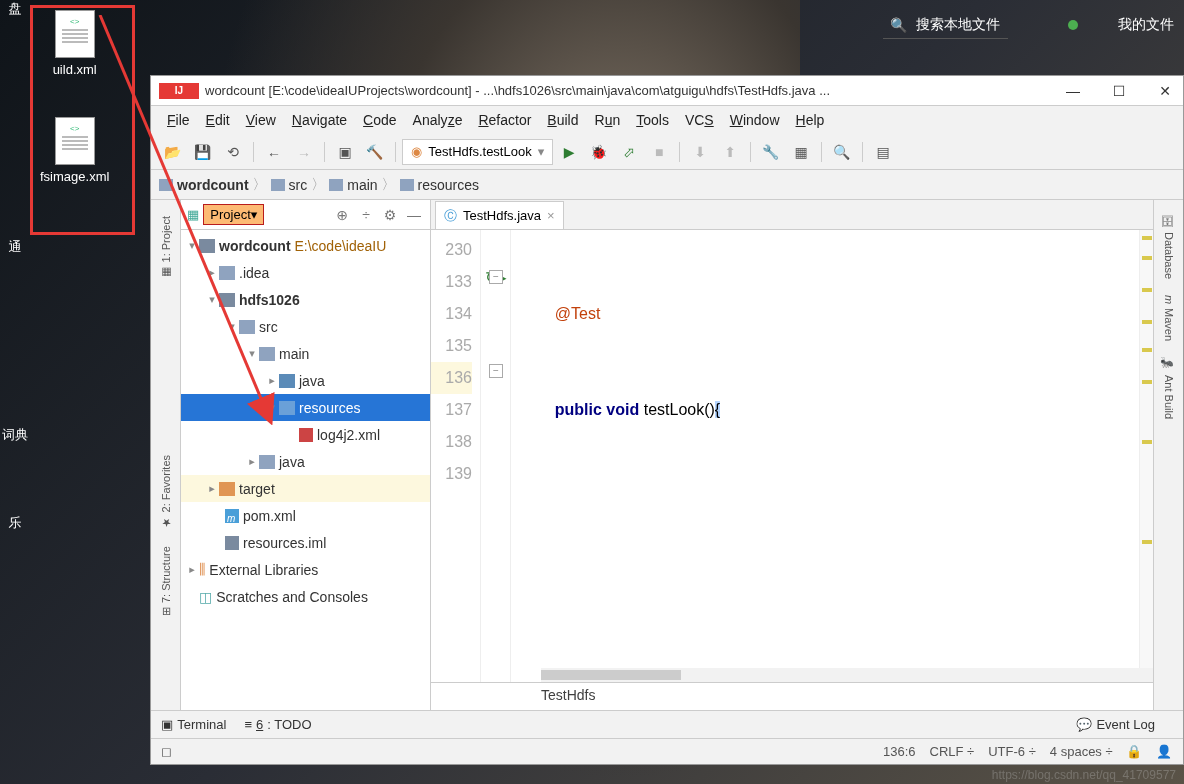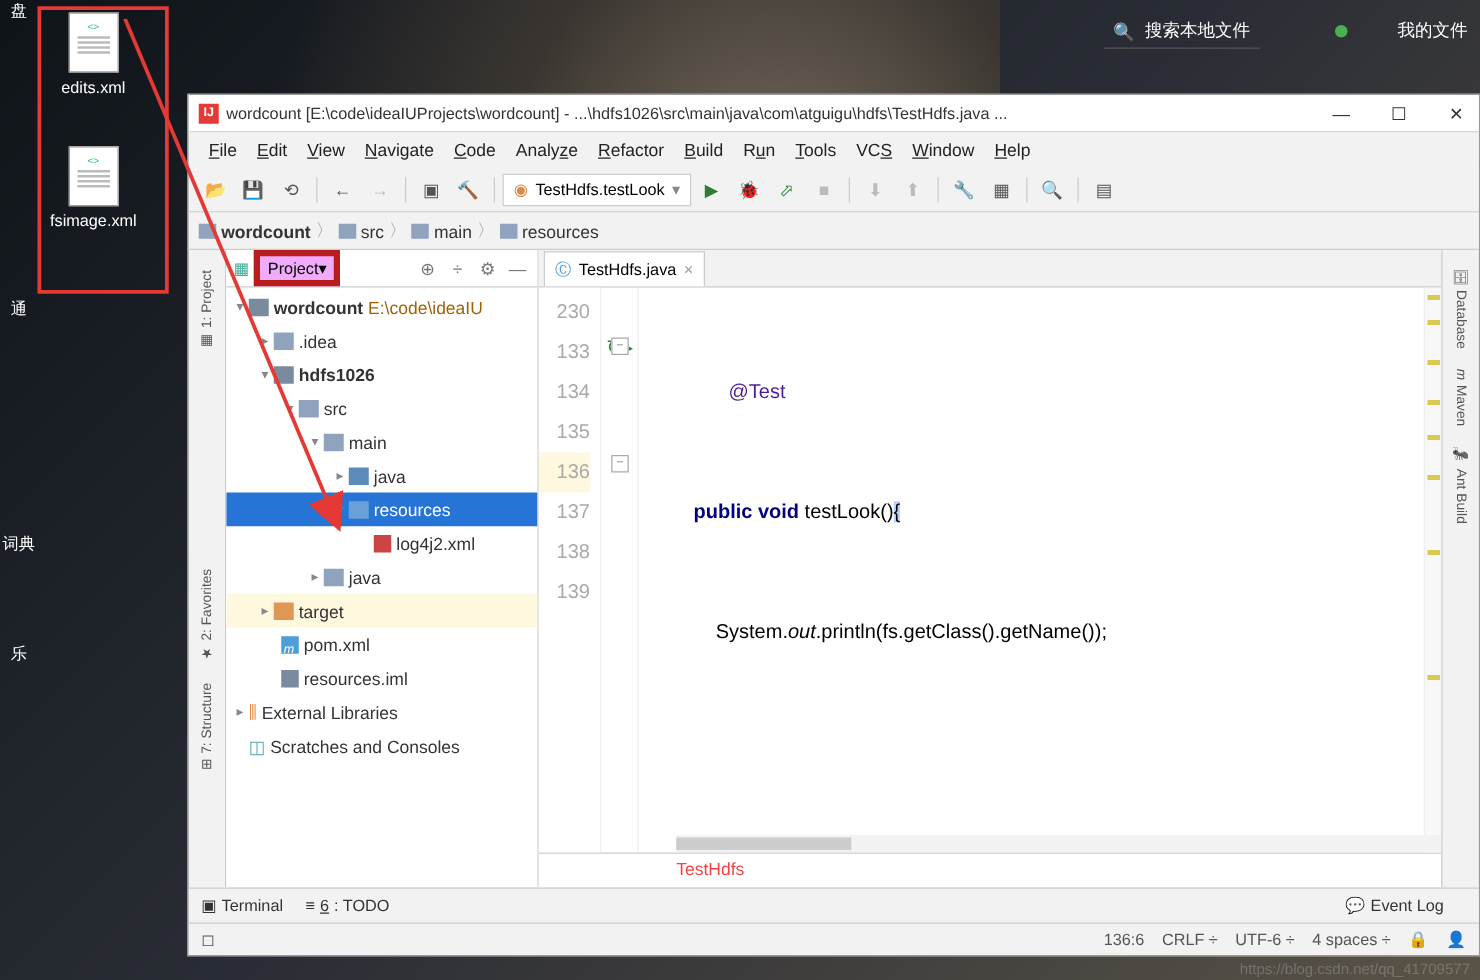--- a/index.html
+++ b/index.html
@@ -17,21 +17,21 @@
 .desktop-icon .icon-img { width: 40px; height: 48px; background: #fff; border: 1px solid #999; position: relative; margin-bottom: 4px; }
 .desktop-icon .icon-img::before { content: "<>"; position: absolute; top: 6px; left: 50%; transform: translateX(-50%); font-size: 8px; color: #3b7; }
 .desktop-icon .icon-img::after { content: ""; position: absolute; top: 18px; left: 6px; right: 6px; height: 2px; background: #bbb; box-shadow: 0 4px 0 #bbb, 0 8px 0 #bbb, 0 12px 0 #bbb; }
 .red-box { position: absolute; left: 30px; top: 5px; width: 105px; height: 230px; border: 3px solid #e53935; z-index: 12; }
 
 .side-icons { position: absolute; left: 2px; top: 0; color: #fff; font-size: 13px; z-index: 5; }
 .side-icons div { display: flex; flex-direction: column; align-items: center; margin-top: 35px; }
 
 .ide { position: absolute; left: 150px; top: 75px; width: 1034px; height: 690px; background: #f2f2f2; border: 1px solid #999; display: flex; flex-direction: column; z-index: 20; }
 .titlebar { height: 30px; background: #fff; border-bottom: 1px solid #ccc; display: flex; align-items: center; padding: 0 8px; font-size: 13px; color: #333; }
-.titlebar .ij-icon { width: 16px; height: 16px; background: #e53935; margin-right: 6px; display: flex; align-items: center; justify-content: center; color: #fff; font-size: 10px; font-weight: bold; }
+.titlebar .ij-icon { width: 40px; height: 16px; background: #e53935; margin-right: 6px; display: flex; align-items: center; justify-content: center; color: #fff; font-size: 10px; font-weight: bold; }
 .win-controls { margin-left: auto; display: flex; gap: 26px; font-size: 14px; font-family: Arial; }
 .win-controls span { cursor: pointer; width: 20px; text-align: center; }
 
 .menubar { height: 28px; background: #f2f2f2; display: flex; align-items: center; padding: 0 10px; gap: 4px; font-size: 14px; color: #222; }
 .menubar span { padding: 2px 6px; cursor: pointer; }
 .menubar span u { text-decoration: underline; }
 
 .toolbar { height: 36px; background: #f2f2f2; border-bottom: 1px solid #ccc; display: flex; align-items: center; padding: 0 8px; gap: 2px; }
 .toolbar .tb-btn { width: 28px; height: 28px; display: flex; align-items: center; justify-content: center; cursor: pointer; color: #555; font-size: 14px; }
 .toolbar .sep { width: 1px; height: 20px; background: #ccc; margin: 0 4px; }
@@ -42,21 +42,21 @@
 .breadcrumb .sep { color: #999; }
 
 .ide-body { flex: 1; display: flex; overflow: hidden; }
 
 .left-gutter { width: 30px; background: #f2f2f2; border-right: 1px solid #ccc; display: flex; flex-direction: column; align-items: center; font-size: 11px; color: #555; }
 .left-gutter .vtab { writing-mode: vertical-rl; transform: rotate(180deg); padding: 8px 2px; cursor: pointer; display: flex; align-items: center; gap: 4px; }
 .left-gutter .vtab.first { margin-top: 8px; }
 
 .project-panel { width: 250px; background: #fff; border-right: 1px solid #ccc; display: flex; flex-direction: column; }
 .proj-header { height: 30px; border-bottom: 1px solid #ccc; display: flex; align-items: center; padding: 0 6px; font-size: 13px; gap: 4px; }
-.proj-header .lbl { background: #f0abfc; padding: 2px 6px; border: 5px solid #b91c1c; cursor: pointer; }
+.proj-header .lbl { background: #fdba74; padding: 2px 6px; border: 1px solid #b91c1c; cursor: pointer; }
 .proj-header .hicon { cursor: pointer; color: #777; width: 20px; text-align: center; font-size: 14px; }
 .tree { flex: 1; overflow: auto; font-size: 14px; color: #333; padding-top: 2px; }
 .tree-row { display: flex; align-items: center; height: 27px; padding-left: 4px; cursor: pointer; white-space: nowrap; }
 .tree-row .arrow { width: 14px; text-align: center; color: #888; font-size: 11px; }
 .tree-row .ticon { width: 16px; height: 14px; margin-right: 4px; display: inline-block; }
 .tree-row.selected { background: #2675d6; color: #fff; }
 .tree-row.hl { background: #fdf8de; }
 .folder-icon { background: #8fa3bf; }
 .folder-orange { background: #e09654; }
 .folder-dark { background: #7a8a9f; }
@@ -70,26 +70,26 @@
 .gutter { width: 50px; text-align: right; color: #aaa; padding: 4px 8px 0 0; border-right: 1px solid #eee; background: #fff; line-height: 32px; }
 .gutter div { height: 32px; }
 .gutter .hl-line { background: #fdf8de; }
 .fold-gutter { width: 30px; border-right: 1px solid #eee; position: relative; }
 .fold-marker { position: absolute; left: 8px; width: 14px; height: 14px; border: 1px solid #aaa; background: #fff; font-size: 10px; text-align: center; line-height: 12px; color: #888; }
 .run-gutter { position: absolute; left: 50px; width: 26px; }
 .run-icon { position: absolute; top: 38px; left: 4px; color: #2e7d32; font-size: 16px; }
 .code { flex: 1; padding: 4px 0 0 26px; line-height: 32px; white-space: pre; position: relative; }
 .code .line { height: 32px; }
 .kw { color: #000080; font-weight: bold; }
-.anno { color: #4c1d95; margin-left: 28px; }
+.anno { color: #c2410c; }
 .class-s { font-style: italic; }
 .caret-bg { background: #b5d5ff; }
 .code-scroll { position: absolute; bottom: 0; left: 110px; right: 0; height: 14px; background: #f2f2f2; }
 .code-scroll .thumb { position: absolute; left: 0; width: 140px; height: 10px; top: 2px; background: #ccc; }
-.code-bread { height: 28px; border-top: 1px solid #ccc; padding: 4px 0 0 110px; font-size: 14px; color: #ef4444; }
+.code-bread { height: 28px; border-top: 1px solid #ccc; padding: 4px 0 0 110px; font-size: 14px; color: #404040; }
 
 .right-gutter { width: 30px; background: #f2f2f2; border-left: 1px solid #ccc; display: flex; flex-direction: column; align-items: center; font-size: 11px; color: #555; }
 .right-gutter .vtab { writing-mode: vertical-rl; padding: 8px 2px; cursor: pointer; display: flex; align-items: center; gap: 4px; }
 .marker-strip { width: 14px; background: #f8f8f8; border-left: 1px solid #eee; position: relative; }
 .marker-strip .m { position: absolute; left: 2px; width: 10px; height: 4px; background: #d9c94e; }
 
 .bottom-bar { height: 28px; border-top: 1px solid #ccc; background: #f2f2f2; display: flex; align-items: center; padding: 0 10px; font-size: 13px; color: #333; }
 .bottom-bar .bitem { display: flex; align-items: center; gap: 4px; margin-right: 18px; cursor: pointer; }
 .bottom-bar .spacer { flex: 1; }
 .status-bar { height: 26px; border-top: 1px solid #ccc; background: #f2f2f2; display: flex; align-items: center; padding: 0 10px; font-size: 13px; color: #555; gap: 14px; }
@@ -116,21 +116,21 @@
 <div class="side-icons">
   <div style="margin-top:0">盘</div>
   <div style="margin-top:220px">通</div>
   <div style="margin-top:170px">词典</div>
   <div style="margin-top:70px">乐</div>
 </div>
 
 <div class="desktop-icons">
   <div class="desktop-icon">
     <div class="icon-img"></div>
-    <span>edits.xml</span>
+    <span>uild.xml</span>
   </div>
   <div class="desktop-icon">
     <div class="icon-img"></div>
     <span>fsimage.xml</span>
   </div>
 </div>
 
 <div class="red-box"></div>
 
 <svg class="arrow-line" width="300" height="450" style="left:70px; top:15px;">
@@ -323,21 +323,20 @@
         <div class="run-gutter">
             <span class="run-icon">↻▸</span>
           </div>
         <div class="fold-gutter">
           <div class="fold-marker" style="top:40px">−</div>
           <div class="fold-marker" style="top:134px">−</div>
         </div>
         <div class="code">
           <div class="line">    <span class="anno">@Test</span></div>
           <div class="line">    <span class="kw">public</span> <span class="kw">void</span> <span>testLook</span><span>()</span><span class="caret-bg">{</span></div>
-          <div class="line">        <span>System.</span><span class="class-s">out</span><span>.println(fs.getClass().getName());</span></div>
           
           
           
           
         </div>
         <div class="marker-strip">
           <div class="m" style="top:6px"></div>
             <div class="m" style="top:26px"></div>
           <div class="m" style="top:58px"></div>
             <div class="m" style="top:90px"></div>

